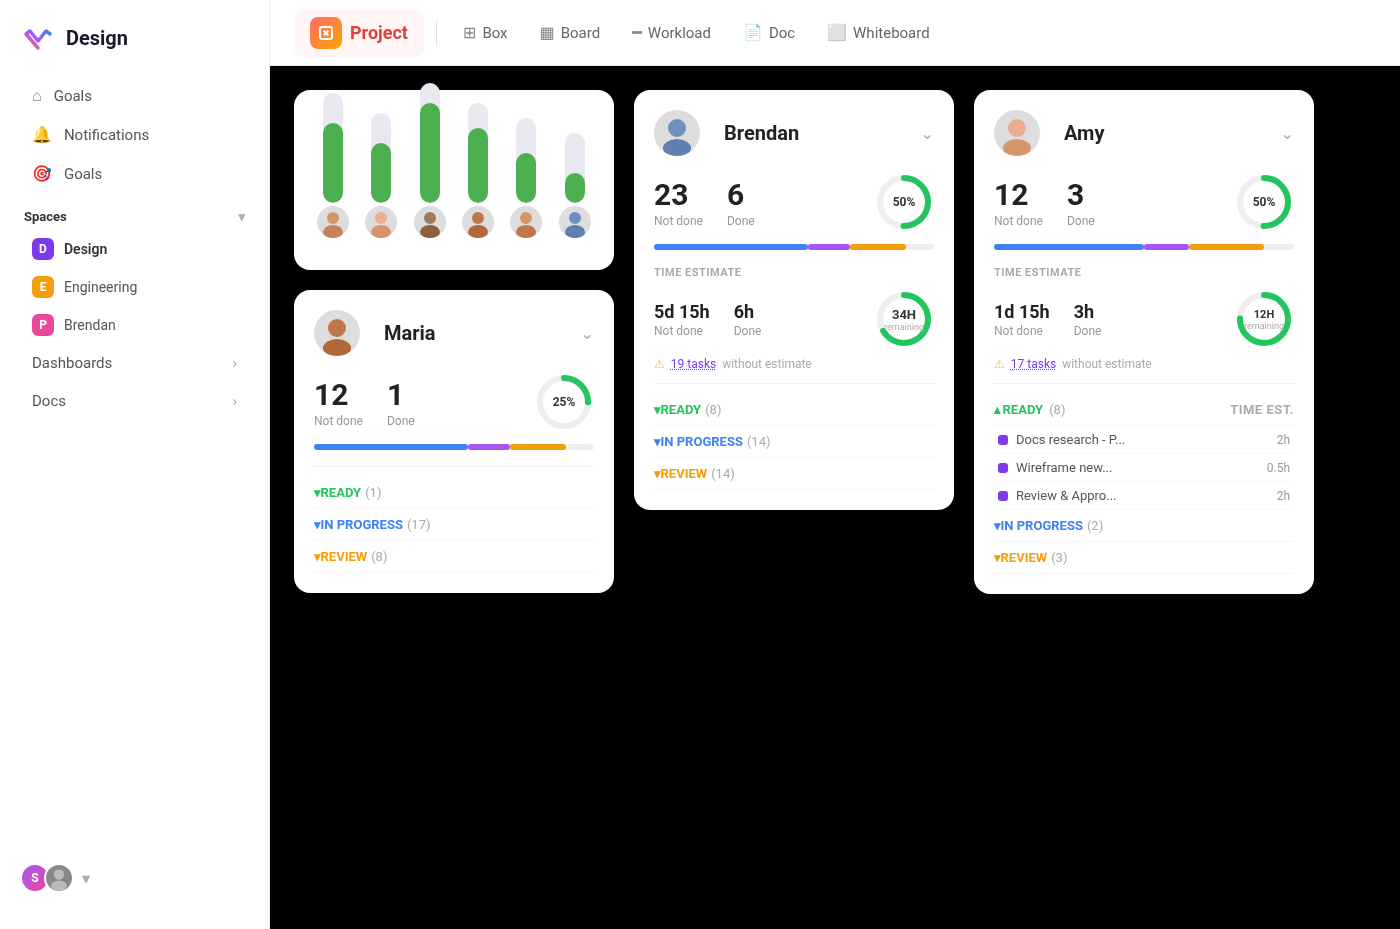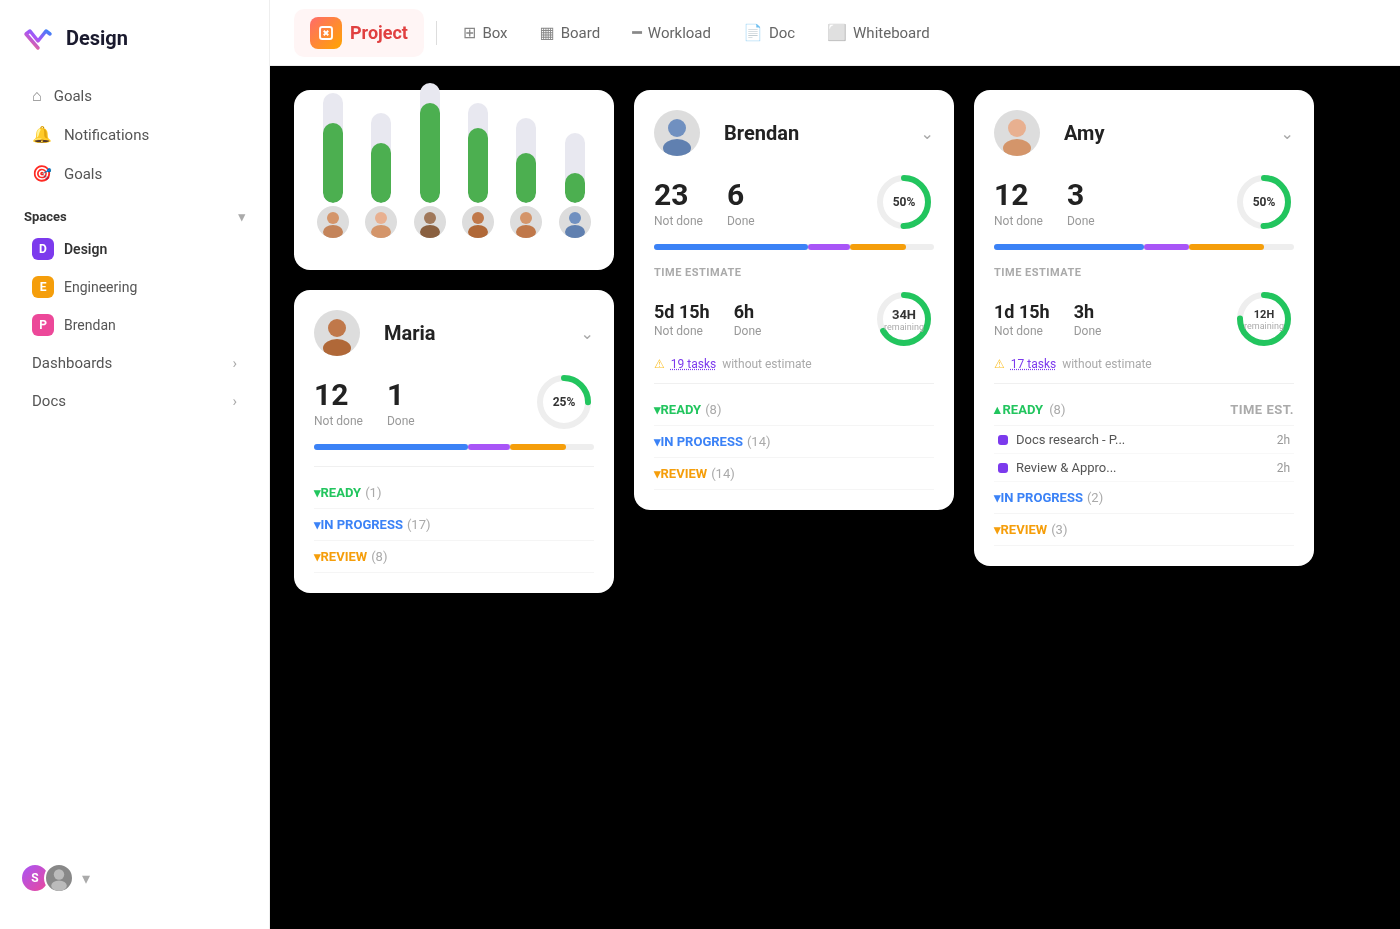--- a/index.html
+++ b/index.html
@@ -850,20 +850,25 @@
           <span class="time-est-col">TIME EST.</span>
         </div>
 
         <div class="task-row">
           <div class="task-dot"></div>
           <span class="task-name">Docs research - P...</span>
           <span class="task-time">2h</span>
         </div>
         <div class="task-row">
           <div class="task-dot"></div>
+          <span class="task-name">Wireframe new...</span>
+          <span class="task-time">0.5h</span>
+        </div>
+        <div class="task-row">
+          <div class="task-dot"></div>
           <span class="task-name">Review &amp; Appro...</span>
           <span class="task-time">2h</span>
         </div>
 
         <div class="status-row">
           <span style="color:#3b82f6;">▾ </span>
           <span class="status-progress">IN PROGRESS</span>
           <span class="status-count">(2)</span>
           <span style="flex:1"></span>
         </div>

